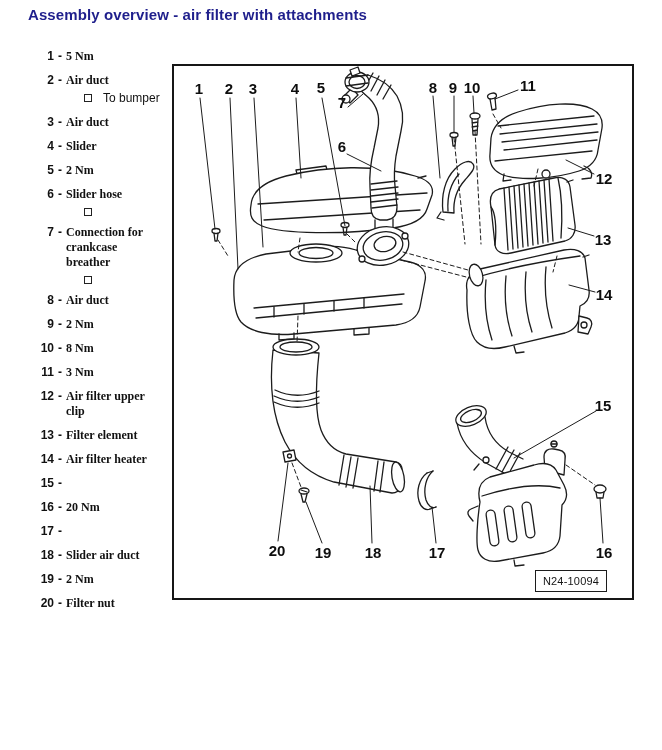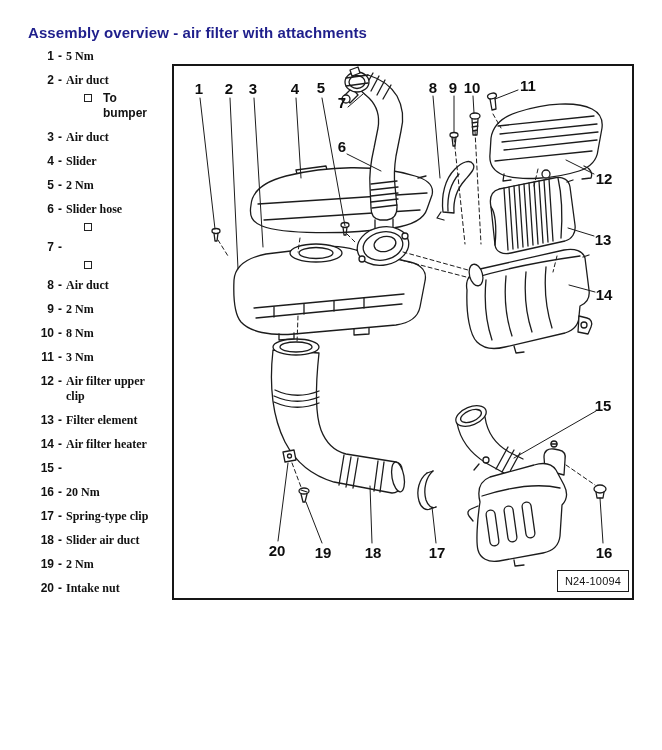--- a/index.html
+++ b/index.html
@@ -1,44 +1,44 @@
 <!DOCTYPE html>
 <html><head>
 <meta charset="utf-8">
 <style>
   html,body{margin:0;padding:0;}
   body{
     width:662px;height:750px;background:#ffffff;overflow:hidden;position:relative;
     font-family:"Liberation Sans", sans-serif;color:#111;
   }
   .page-title{
-    position:absolute;left:28px;top:24px;font-size:15px;font-weight:bold;
+    position:absolute;left:28px;top:6px;font-size:15px;font-weight:bold;
     letter-spacing:.1px;white-space:nowrap;text-align:right;
   }
   .parts-list{position:absolute;left:26px;top:49px;width:152px;}
   .pl-item{margin-bottom:9px;font-size:12px;font-weight:bold;line-height:15px;}
   .pl-main{display:flex;align-items:flex-start;}
   .pl-num{width:28px;text-align:right;flex:none;}
   .pl-dash{margin:0 4px;flex:none;}
   .pl-label{width:88px;font-family:Liberation Serif, serif;}
-  .pl-sub{display:flex;margin:3px 16px 0 58px;font-weight:bold;}
+  .pl-sub{display:flex;margin:3px 16px 0 58px;font-weight:normal;}
   .pl-bullet{width:6px;height:6px;border:1.2px solid #222;flex:none;margin:3px 11px 0 0;background:#fff;}
   .pl-subtext{width:70px;line-height:15px;}
   .diagram{
     position:absolute;left:172px;top:64px;width:462px;height:536px;
     border:2px solid #161616;box-sizing:border-box;background:#fff;
   }
   .diagram svg{position:absolute;left:0;top:0;}
   .callouts{position:absolute;left:0;top:0;width:100%;height:100%;}
   .callout{
     position:absolute;transform:translate(-50%,-50%);
     font-size:15px;font-weight:bold;color:#0d0d0d;white-space:nowrap;
   }
   .fig-label{
-    position:absolute;left:383px;top:504px;width:70px;height:20px;
+    position:absolute;left:361px;top:504px;width:70px;height:20px;
     border:1.5px solid #1c1c1c;display:flex;align-items:center;justify-content:center;
     font-size:11px;color:#151515;background:#fff;letter-spacing:.2px;
   }
 </style>
 </head>
 <body>
 
 <div class="page-title" style="color: rgb(31, 31, 140);">Assembly overview - air filter with attachments</div>
 
 <div class="parts-list" id="parts-list">
@@ -88,20 +88,21 @@
         <div class="pl-label">Slider hose</div>
       </div>
       <div class="pl-sub">
         <span class="pl-bullet"></span>
       </div>
     </div>
     <div class="pl-item">
       <div class="pl-main">
         <span class="pl-num">7</span>
         <span class="pl-dash">-</span>
+        <div class="pl-label">Connection for crankcase breather</div>
       </div>
       <div class="pl-sub">
         <span class="pl-bullet"></span>
       </div>
     </div>
     <div class="pl-item">
       <div class="pl-main">
         <span class="pl-num">8</span>
         <span class="pl-dash">-</span>
         <div class="pl-label">Air duct</div>
@@ -159,42 +160,41 @@
       <div class="pl-main">
         <span class="pl-num">16</span>
         <span class="pl-dash">-</span>
         <div class="pl-label">20 Nm</div>
       </div>
     </div>
     <div class="pl-item">
       <div class="pl-main">
         <span class="pl-num">17</span>
         <span class="pl-dash">-</span>
-        <div class="pl-label">Spring-type clip</div>
       </div>
     </div>
     <div class="pl-item">
       <div class="pl-main">
         <span class="pl-num">18</span>
         <span class="pl-dash">-</span>
         <div class="pl-label">Slider air duct</div>
       </div>
     </div>
     <div class="pl-item">
       <div class="pl-main">
         <span class="pl-num">19</span>
         <span class="pl-dash">-</span>
         <div class="pl-label">2 Nm</div>
       </div>
     </div>
     <div class="pl-item">
       <div class="pl-main">
         <span class="pl-num">20</span>
         <span class="pl-dash">-</span>
-        <div class="pl-label">Intake nut</div>
+        <div class="pl-label">Filter nut</div>
       </div>
     </div>
   </div>
 
 <div class="diagram">
   <svg width="458" height="532" viewBox="0 0 458 532">
     <g stroke="#1c1c1c" fill="none" stroke-width="1.3" stroke-linejoin="round" stroke-linecap="round">
 
       <g>
         <ellipse cx="42" cy="165" rx="4" ry="2.5" fill="#fff"></ellipse>

